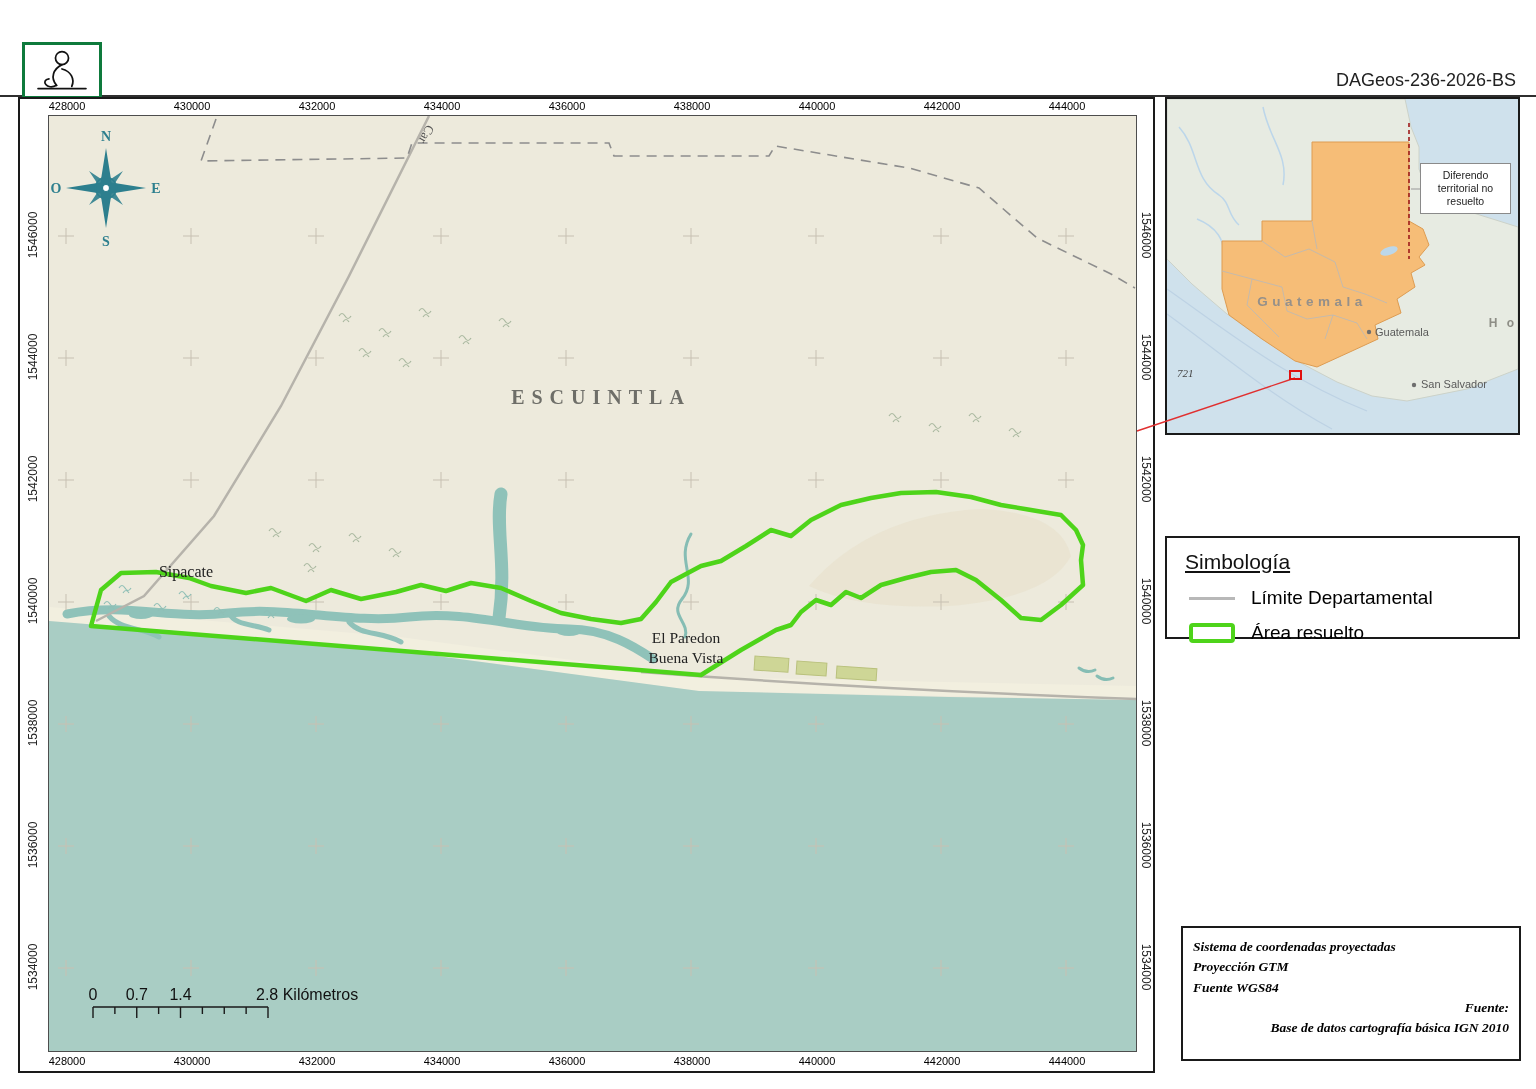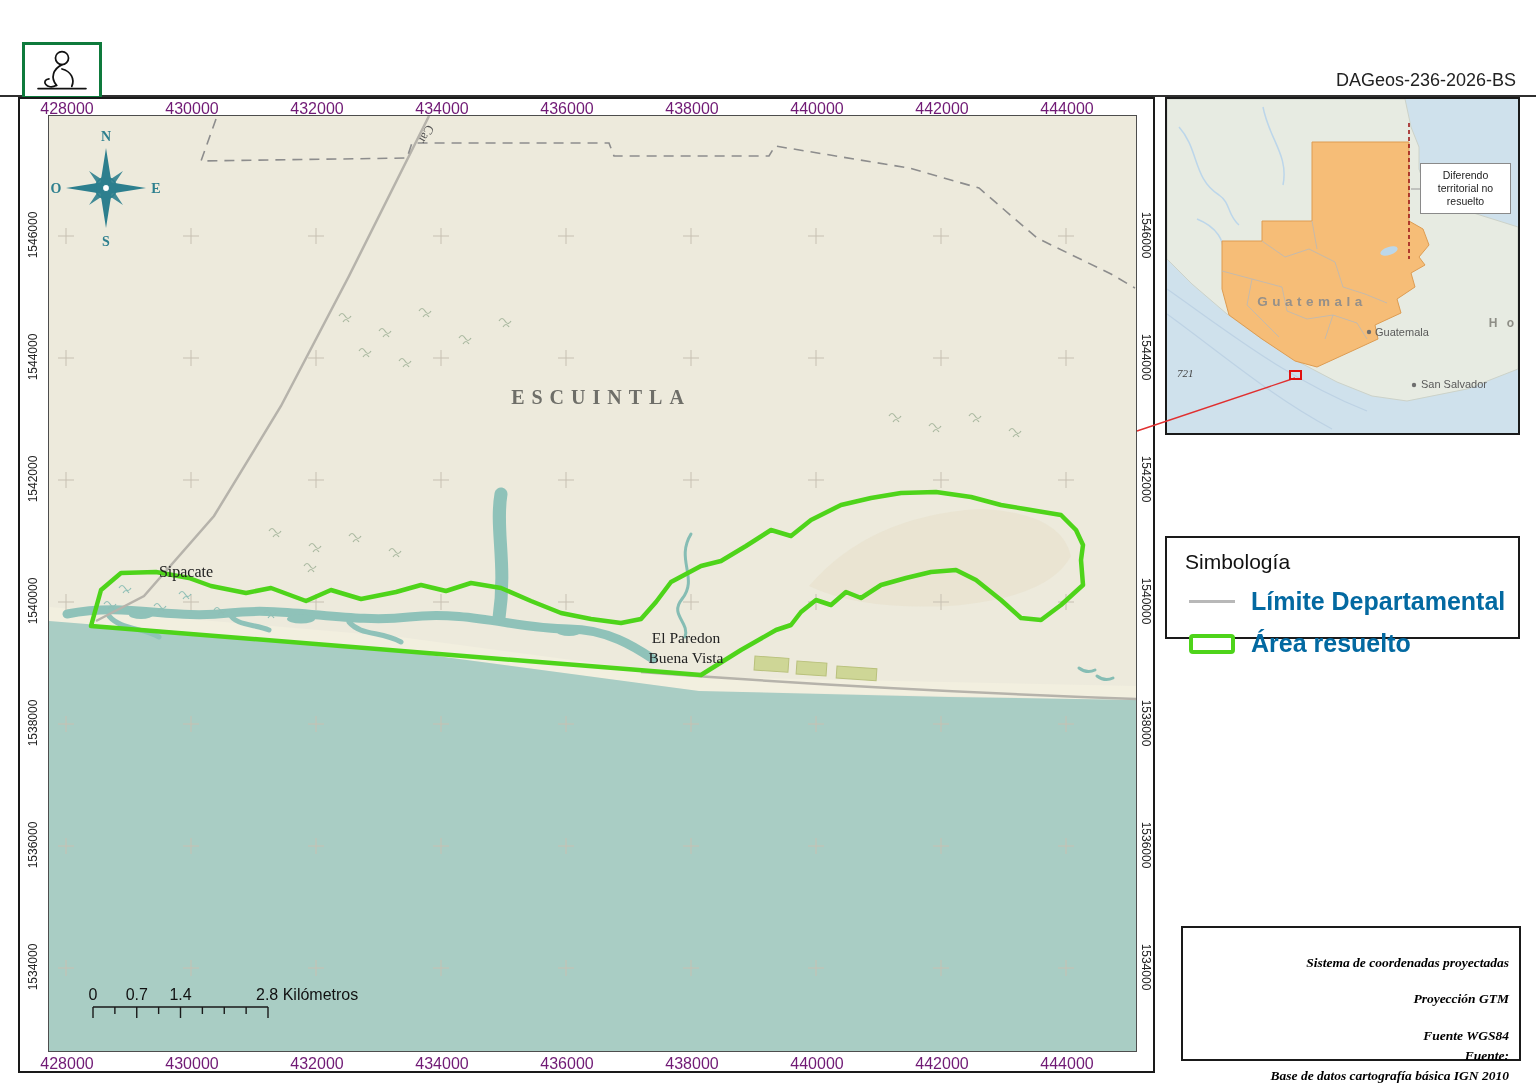--- a/index.html
+++ b/index.html
@@ -15,47 +15,47 @@
   #logo-art{position:absolute;left:0;top:0;width:100%;height:48px;}
   #map-title{position:absolute;left:50%;top:24px;transform:translateX(-50%);
              color:#2aa34f;font-size:28px;font-weight:600;white-space:nowrap;}
   #doc-code{position:absolute;right:20px;top:70px;font-size:18px;color:#222;}
 
   
   #map-frame{position:absolute;left:18px;top:97px;width:1133px;height:972px;
              border:2px solid #1a1a1a;background:#fff;}
   #map-inner{position:absolute;left:28px;top:16px;width:1087px;height:935px;
              border:1px solid #4d4d4d;overflow:hidden;background:#edeadc;}
-  .xt,.xb{position:absolute;transform:translateX(-50%);font-size:16px;color:#701a75;white-space:nowrap;text-align:center;}
+  .xt,.xb{position:absolute;transform:translateX(-50%);font-size:11px;color:#000000;white-space:nowrap;text-align:center;}
   .xt{top:1px;} .xb{top:956px;}
   .yl,.yr{position:absolute;font-size:12px;color:#222;white-space:nowrap;}
   .yl{left:13px;transform:translate(-50%,-50%) rotate(-90deg);}
   .yr{left:1126px;transform:translate(-50%,-50%) rotate(90deg);}
 
   
   #inset{position:absolute;left:1165px;top:97px;width:351px;height:334px;
          border:2px solid #1a1a1a;background:#cfe1ec;}
   #callout{position:absolute;left:253px;top:64px;width:85px;background:#fff;border:1px solid #8a8a8a;
            font-size:10.5px;line-height:1.25;text-align:center;padding:5px 2px;color:#222;}
 
   
   #legend{position:absolute;left:1165px;top:536px;width:351px;height:99px;
           border:2px solid #1a1a1a;background:#fff;padding:0;}
-  #legend-title{margin:12px 0 0 18px;font-size:21px;color:#111;}
+  #legend-title{margin:12px 0 0 18px;font-size:21px;color:#111;text-decoration:underline;}
   .legend-item{display:flex;align-items:center;gap:16px;margin:13px 0 0 22px;}
   .swatch-line{width:46px;height:3px;background:#b8b8b8;}
   .swatch-area{width:38px;height:12px;border:4px solid #4ed41a;border-radius:4px;background:#fff;}
-  .legend-label{font-size:25px;color:#0369a1;font-weight:bold;}
+  .legend-label{font-size:19px;color:#000000;}
 
   
   #credits{position:absolute;left:1181px;top:926px;width:316px;height:113px;
            border:2px solid #1a1a1a;background:#fff;padding:9px 10px;
            font-family:"Liberation Serif",serif;font-style:italic;font-weight:bold;
            font-size:13.5px;line-height:1.5;color:#000;}
-  .cred-center{text-align:right;margin-top:16px;}
+  .cred-center{text-align:left;}
   .cred-left{text-align:right;}
   .cred-just{text-align:justify;text-align-last:left;}
 
   #leader-overlay{position:absolute;left:0;top:0;z-index:40;pointer-events:none;}
   svg text{user-select:none;}
 </style>
 </head>
 <body>
 
 <div id="header">

